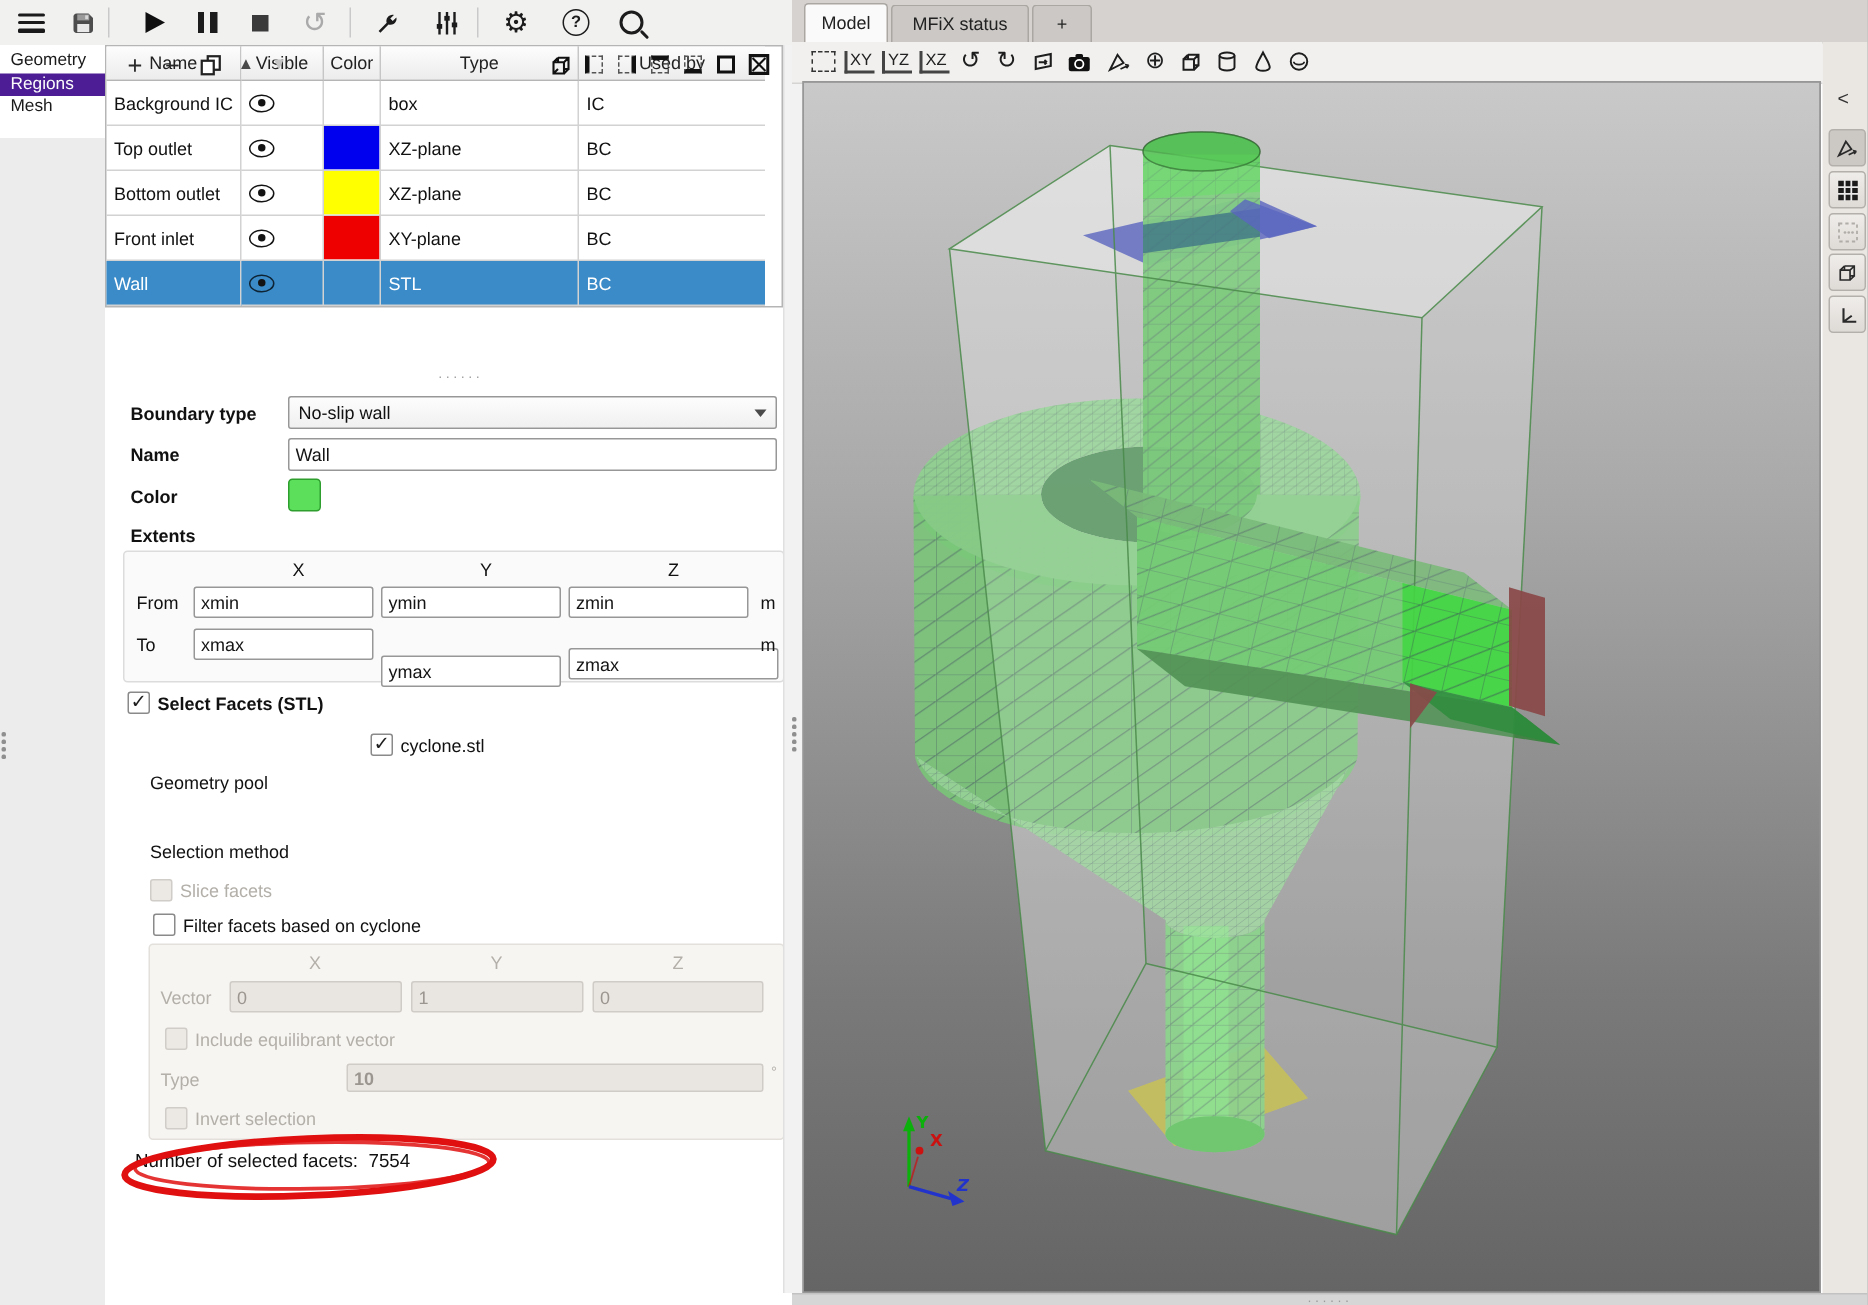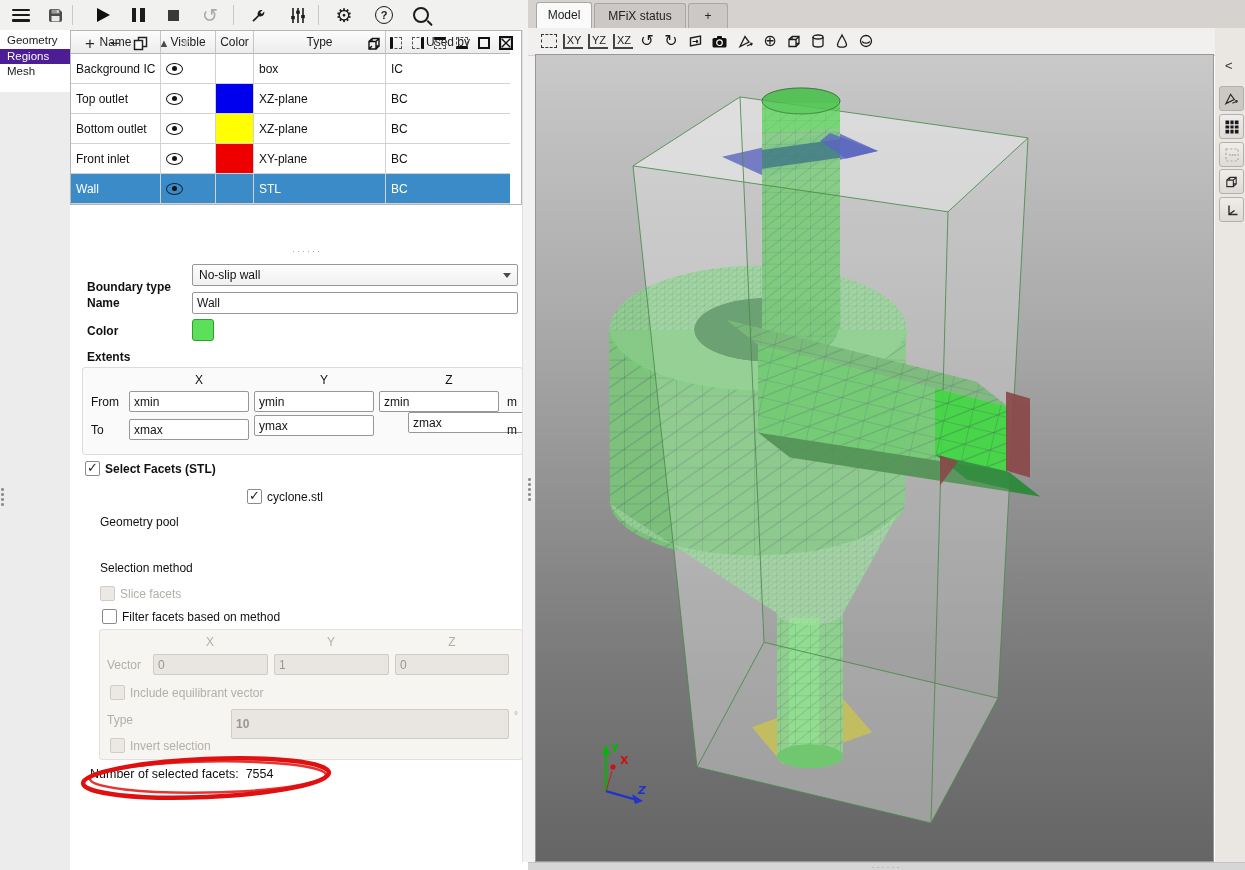--- a/index.html
+++ b/index.html
@@ -249,21 +249,21 @@
 
     <div class="c selrow">Wall</div>
     <div class="c selrow"><span class="eye" style="border-color:#0e2435"></span></div>
     <div class="c selrow nopad"></div>
     <div class="c selrow">STL</div>
     <div class="c selrow" style="border-right:none">BC</div>
   </div>
 
   <div class="abs dots-h" style="left:222px;top:216px">······</div>
 
-  <div class="abs b" style="left:17px;top:250px">Boundary type</div>
+  <div class="abs b" style="left:17px;top:239px">Boundary type</div>
   <div class="combo" style="left:122px;top:234px;width:326px;height:22px">
     <span>No-slip wall</span>
       <span class="arr"></span>
   </div>
   <div class="abs b" style="left:17px;top:266px">Name</div>
   <input class="inp" style="left: 122px; top: 262px; width: 326px; height: 22px;" value="Wall">
   <div class="abs b" style="left:17px;top:294px">Color</div>
   <div class="abs" style="left: 122px; top: 289px; width: 20px; height: 20px; border: 1px solid rgb(46, 158, 46); border-radius: 3px; background: rgb(92, 224, 92);"></div>
   <div class="abs b" style="left:17px;top:320px">Extents</div>
 
@@ -271,52 +271,52 @@
     <div class="abs" style="left:96px;top:5px;width:40px;text-align:center">X</div>
     <div class="abs" style="left:221px;top:5px;width:40px;text-align:center">Y</div>
     <div class="abs" style="left:346px;top:5px;width:40px;text-align:center">Z</div>
     <div class="abs" style="left:8px;top:27px">From</div>
     <input class="inp" style="left: 46px; top: 23px; width: 120px; height: 21px;" value="xmin">
     <input class="inp" style="left: 171px; top: 23px; width: 120px; height: 21px;" value="ymin">
     <input class="inp" style="left: 296px; top: 23px; width: 120px; height: 21px;" value="zmin">
     <div class="abs" style="left:424px;top:27px">m</div>
     <div class="abs" style="left:8px;top:55px">To</div>
     <input class="inp" style="left: 46px; top: 51px; width: 120px; height: 21px;" value="xmax">
-    <input class="inp" style="left: 171px; top: 47px; width: 120px; height: 21px;" value="ymax">
-    <input class="inp" style="left: 296px; top: 44px; width: 140px; height: 21px; margin-left: 29px;" value="zmax">
+    <input class="inp" style="left: 171px; top: 69px; width: 120px; height: 21px;" value="ymax">
+    <input class="inp" style="left: 296px; top: 64px; width: 140px; height: 21px;" value="zmax">
     <div class="abs" style="left:424px;top:55px">m</div>
   </div>
 
   <span class="cb ck" style="left:15px;top:431px"></span>
   <div class="abs b" style="left:35px;top:432px">Select Facets (STL)</div>
 
   <span class="cb ck" style="left:177px;top:459px"></span>
   <div class="abs" style="left:197px;top:460px">cyclone.stl</div>
   <div class="abs" style="left:30px;top:485px">Geometry pool</div>
 
   <div class="abs" style="left:30px;top:531px">Selection method</div>
 
   <span class="cb dis" style="left:30px;top:556px"></span>
   <div class="abs gray" style="left:50px;top:557px">Slice facets</div>
 
   <span class="cb" style="left:32px;top:579px"></span>
-  <div class="abs" style="left:52px;top:580px">Filter facets based on method</div>
+  <div class="abs" style="left:52px;top:580px">Filter facets based on cyclone</div>
 
   <div class="grp dis" style="left:29px;top:599px;width:424px;height:131px">
     <div class="abs gray" style="left:90px;top:5px;width:40px;text-align:center">X</div>
     <div class="abs gray" style="left:211px;top:5px;width:40px;text-align:center">Y</div>
     <div class="abs gray" style="left:332px;top:5px;width:40px;text-align:center">Z</div>
     <div class="abs gray" style="left:7px;top:28px">Vector</div>
     <input class="inp" disabled="" style="left: 53px; top: 24px; width: 115px; height: 21px;" value="0">
     <input class="inp" disabled="" style="left: 174px; top: 24px; width: 115px; height: 21px;" value="1">
     <input class="inp" disabled="" style="left: 295px; top: 24px; width: 114px; height: 21px;" value="0">
     <span class="cb dis" style="left:10px;top:55px"></span>
     <div class="abs gray" style="left:30px;top:56px">Include equilibrant vector</div>
     <div class="abs gray" style="left:7px;top:83px">Type</div>
-    <input class="inp" disabled="" style="left: 131px; top: 79px; width: 278px; height: 30px; font-weight: bold;" value="10">
+    <input class="inp" disabled="" style="left: 131px; top: 79px; width: 278px; height: 19px; font-weight: bold;" value="10">
     <div class="abs gray" style="left:414px;top:80px;font-size:10px">°</div>
     <span class="cb dis" style="left:10px;top:108px"></span>
     <div class="abs gray" style="left:30px;top:109px">Invert selection</div>
   </div>
 
   <div class="abs" style="left:20px;top:737px;font-size:12.5px">
     <span>Number of selected facets:</span>&nbsp;
     <span>7554</span>
   </div>
   <svg class="abs annot-svg" style="left:6px;top:720px" width="262" height="56" viewBox="0 0 262 56">

